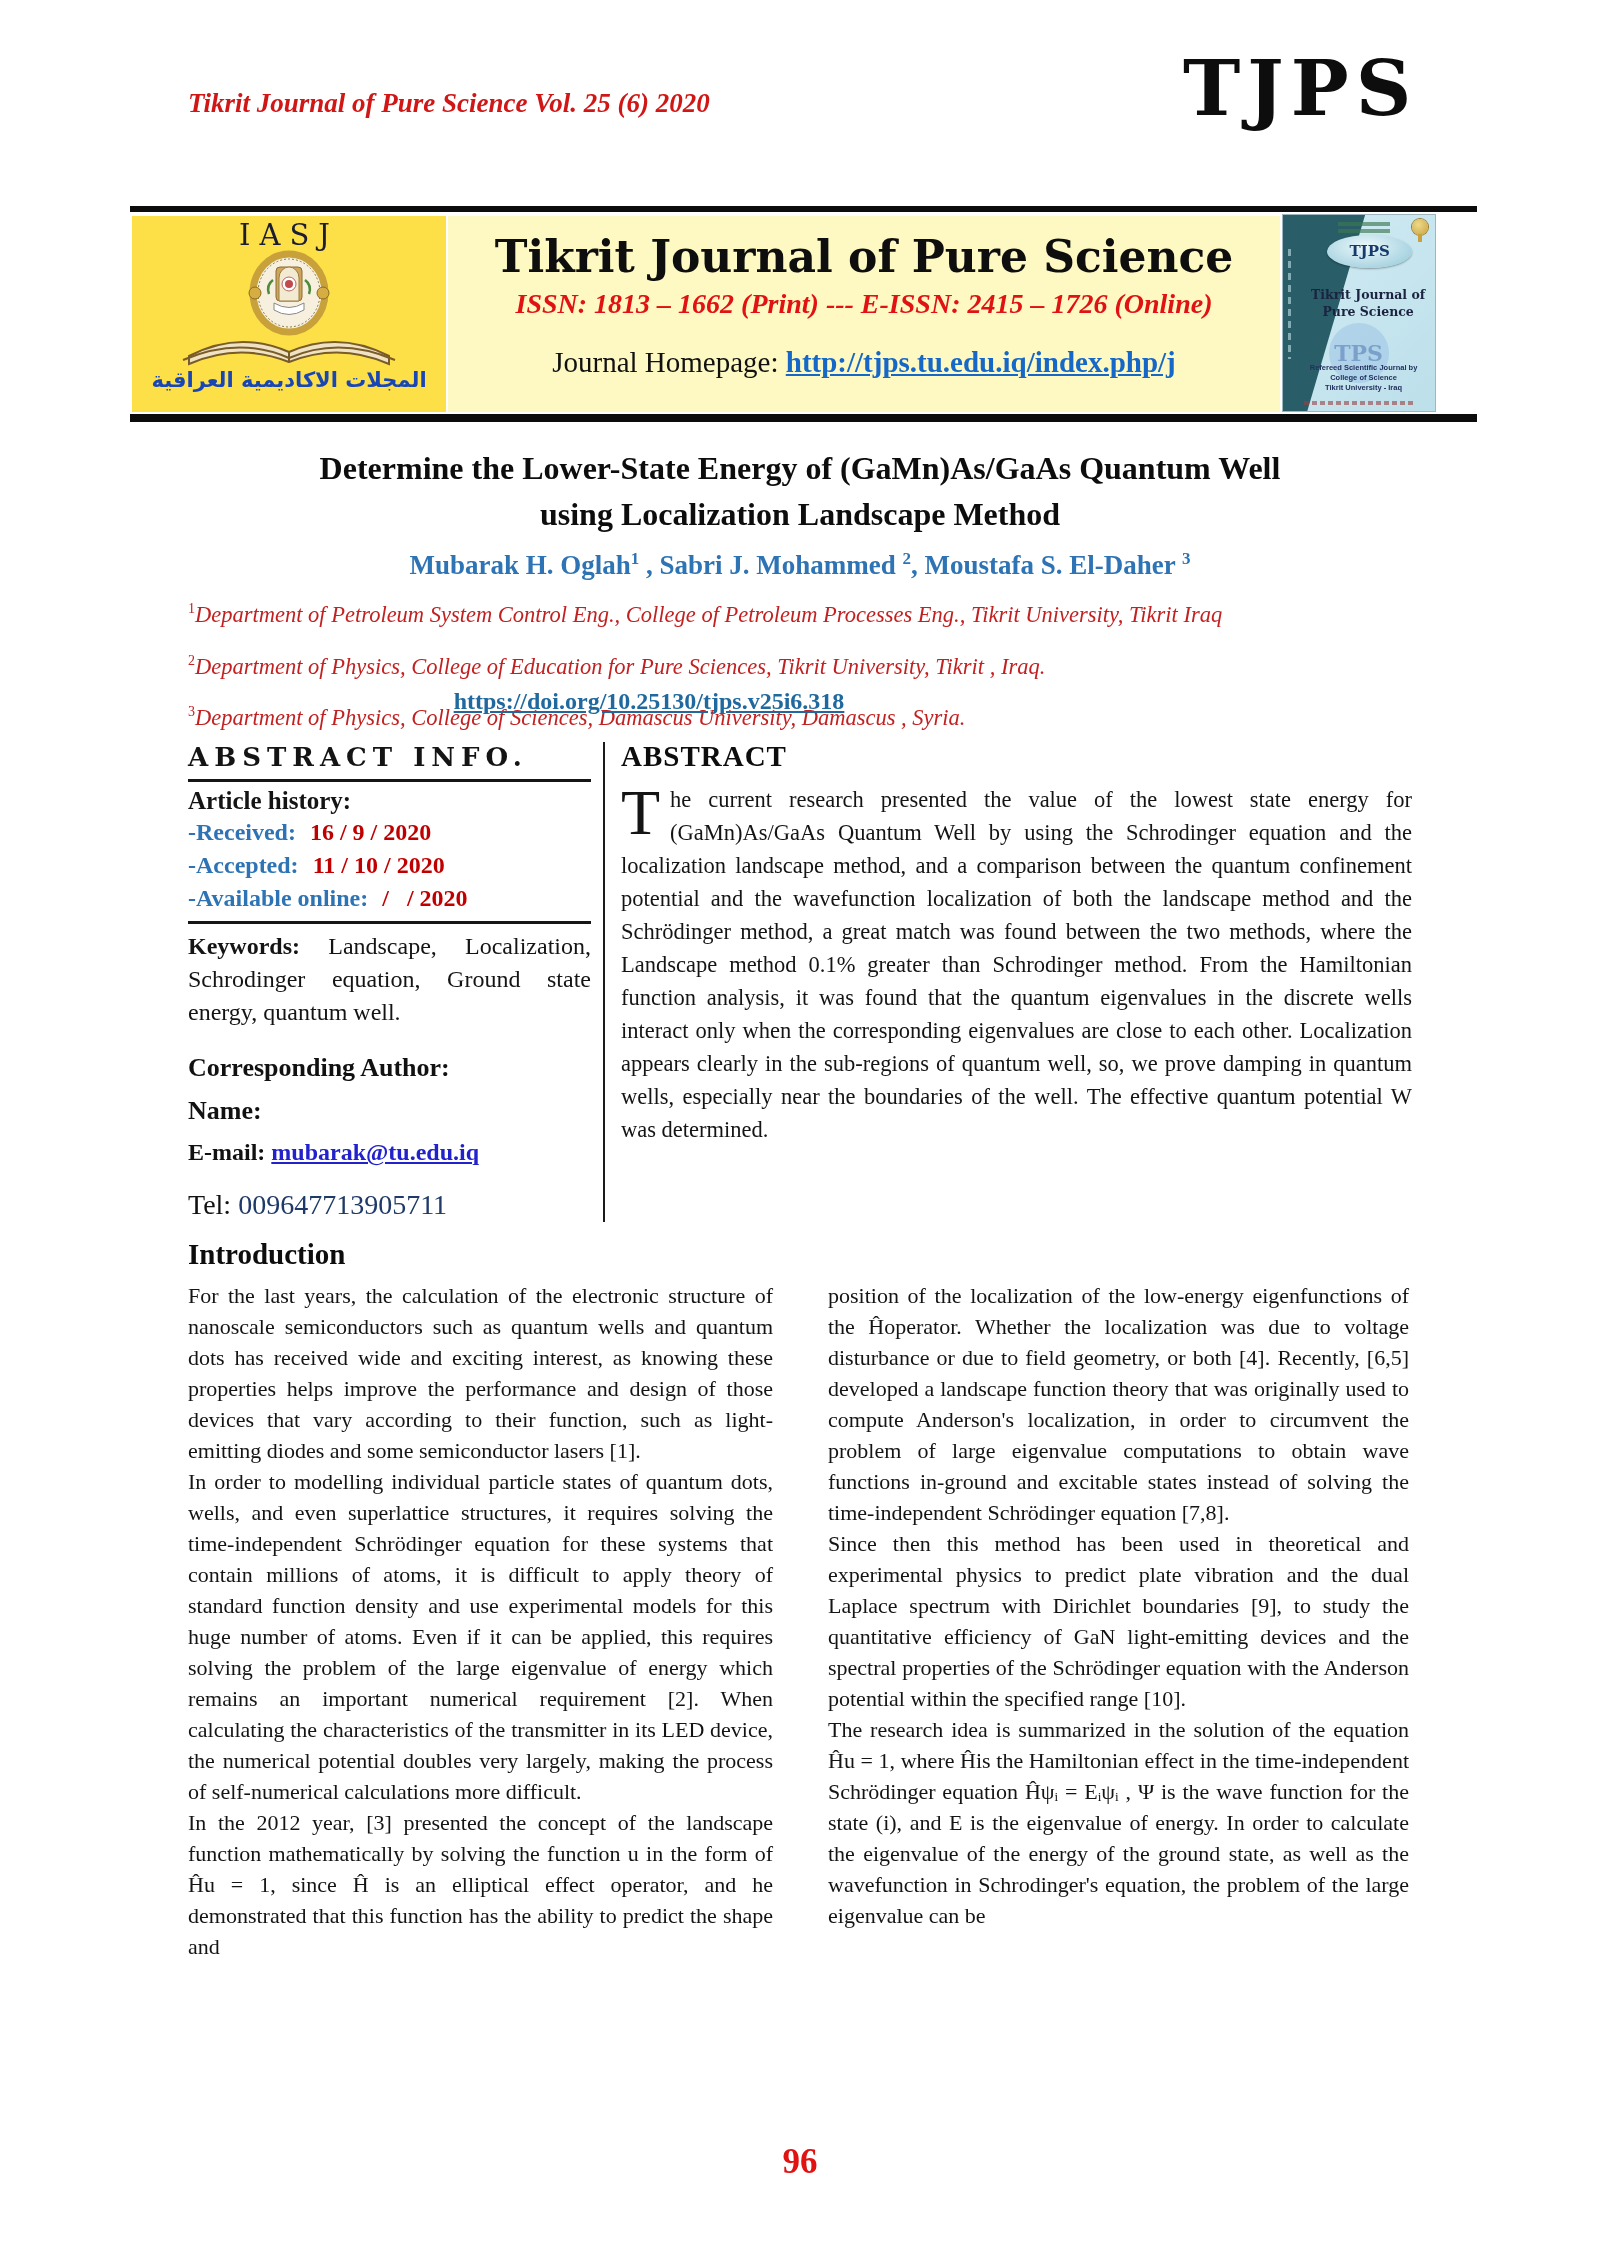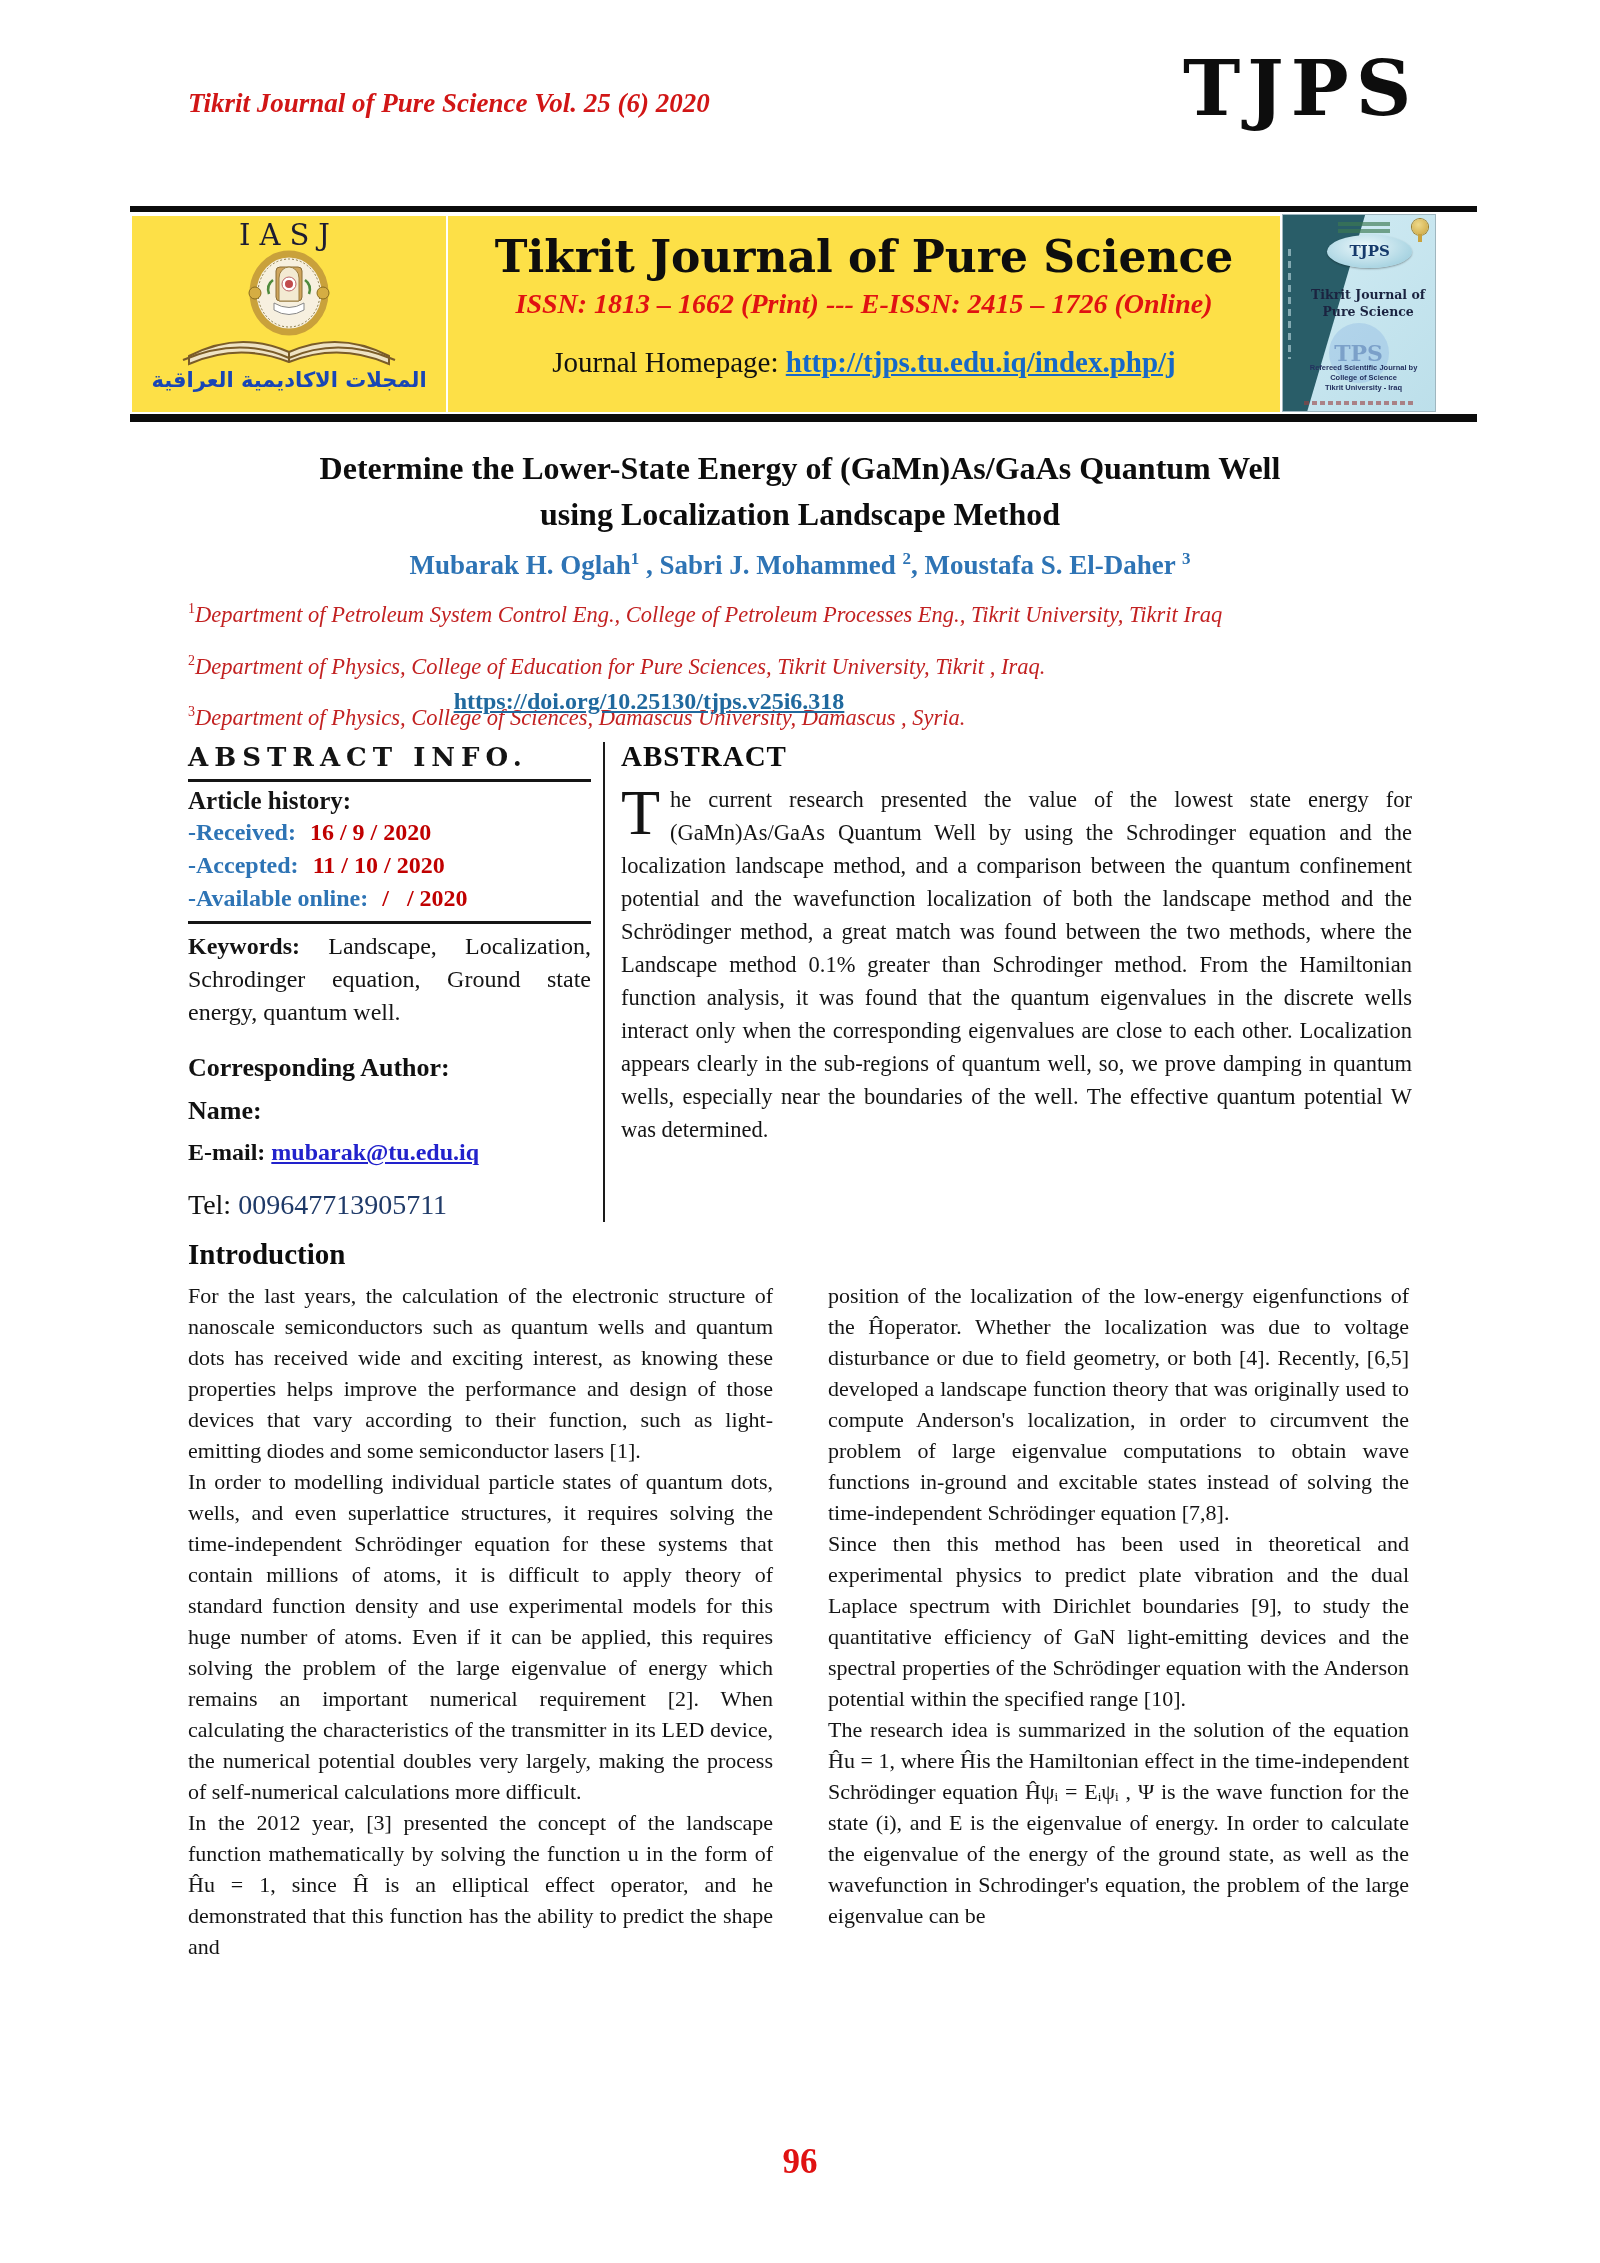--- a/index.html
+++ b/index.html
@@ -21,21 +21,21 @@
   .iasj{position:absolute;left:2px;top:4px;width:314px;height:196px;background:#fde047;
         display:flex;flex-direction:column;align-items:center;}
   .iasj-acronym{font-family:"DejaVu Serif",serif;font-size:29px;letter-spacing:9px;
                 color:#1c1c33;margin-top:2px;}
   .iasj-emblem{margin-top:-2px;}
   .iasj-book{margin-top:-14px;}
   .iasj-arabic{font-family:"DejaVu Sans",sans-serif;font-size:21px;font-weight:bold;
                color:#1946b5;margin-top:-6px;direction:rtl;}
 
   .banner-center{position:absolute;left:318px;top:4px;width:832px;height:196px;
-                 background:#fde047;text-align:center;}
+                 background:#fef9c3;text-align:center;}
   .banner-title{padding-top:18px;font-family:"DejaVu Serif",serif;font-size:44px;
                 font-weight:bold;color:#0e0e0e;line-height:1.05;}
   .banner-issn{margin-top:8px;font-size:28px;font-weight:bold;font-style:italic;color:#e01212;}
   .banner-home{margin-top:26px;font-size:29px;color:#111;}
   .home-url{color:#1668c8;font-weight:bold;text-decoration:underline;cursor:pointer;}
 
   
   .cover{position:absolute;left:1152px;top:2px;width:152px;height:196px;
          background:linear-gradient(135deg,#d2ecf4 0%,#bcdfea 100%);
          border:1px solid #9fb6bf;overflow:hidden;}

